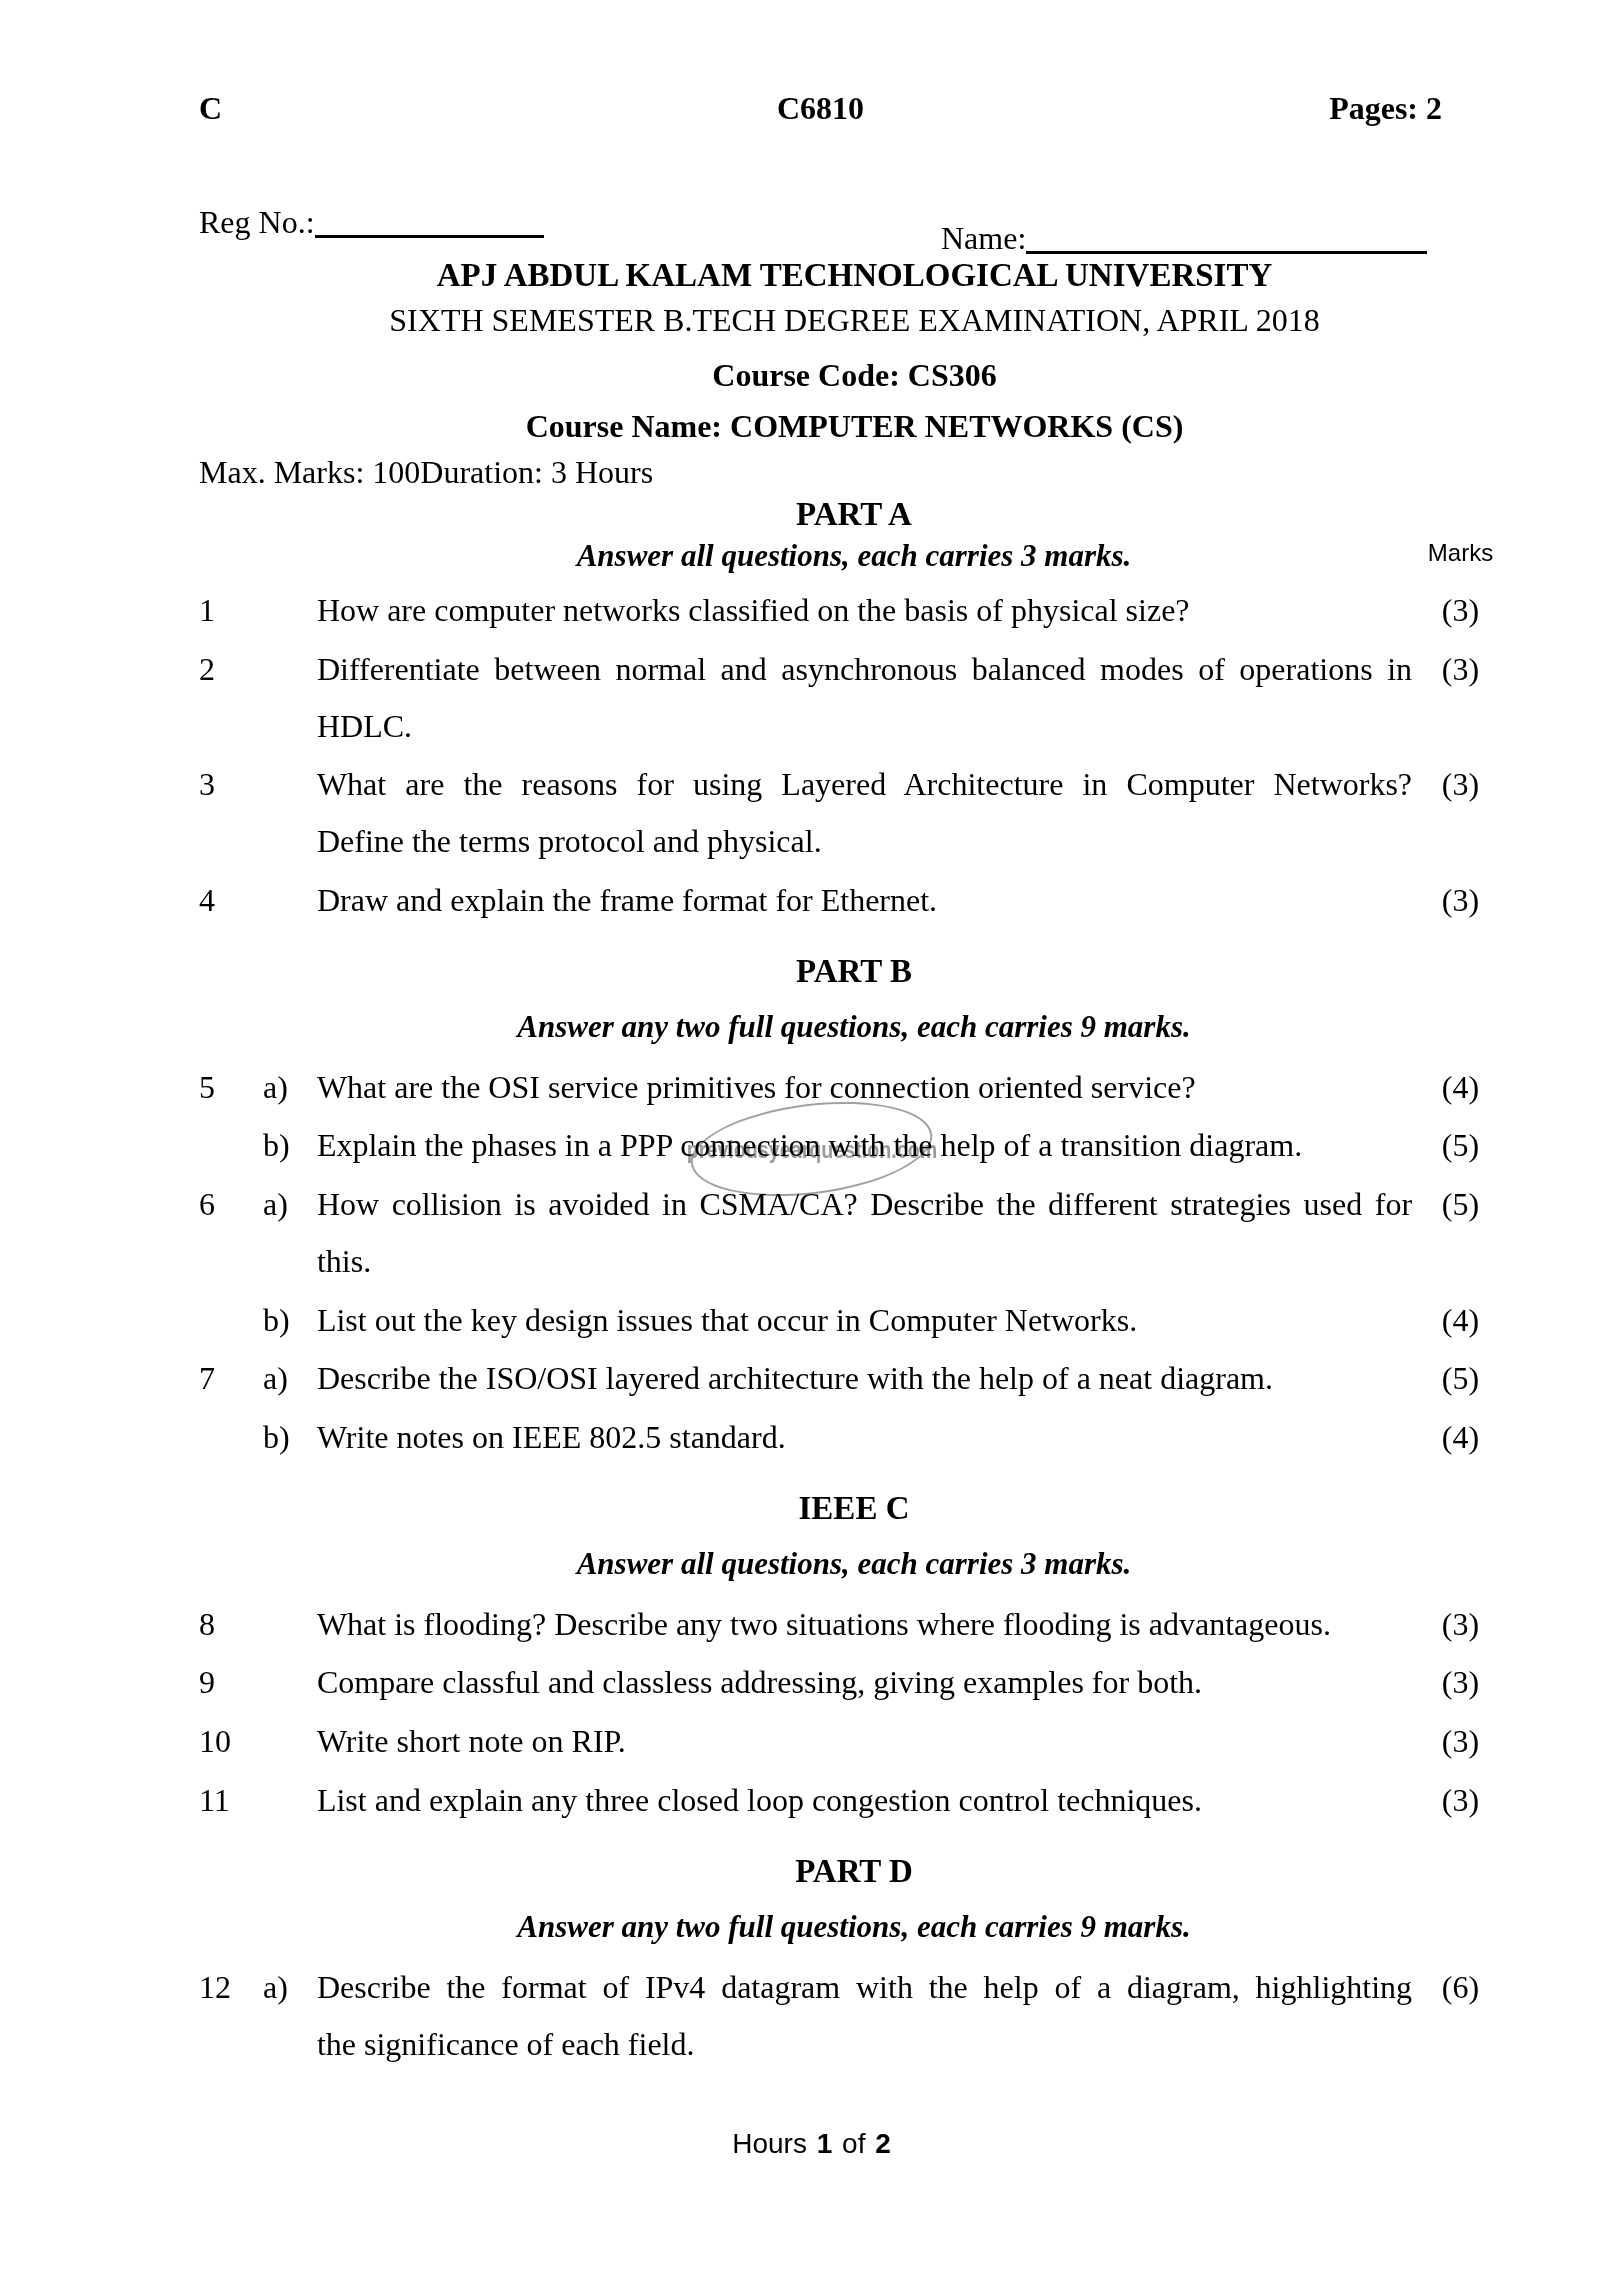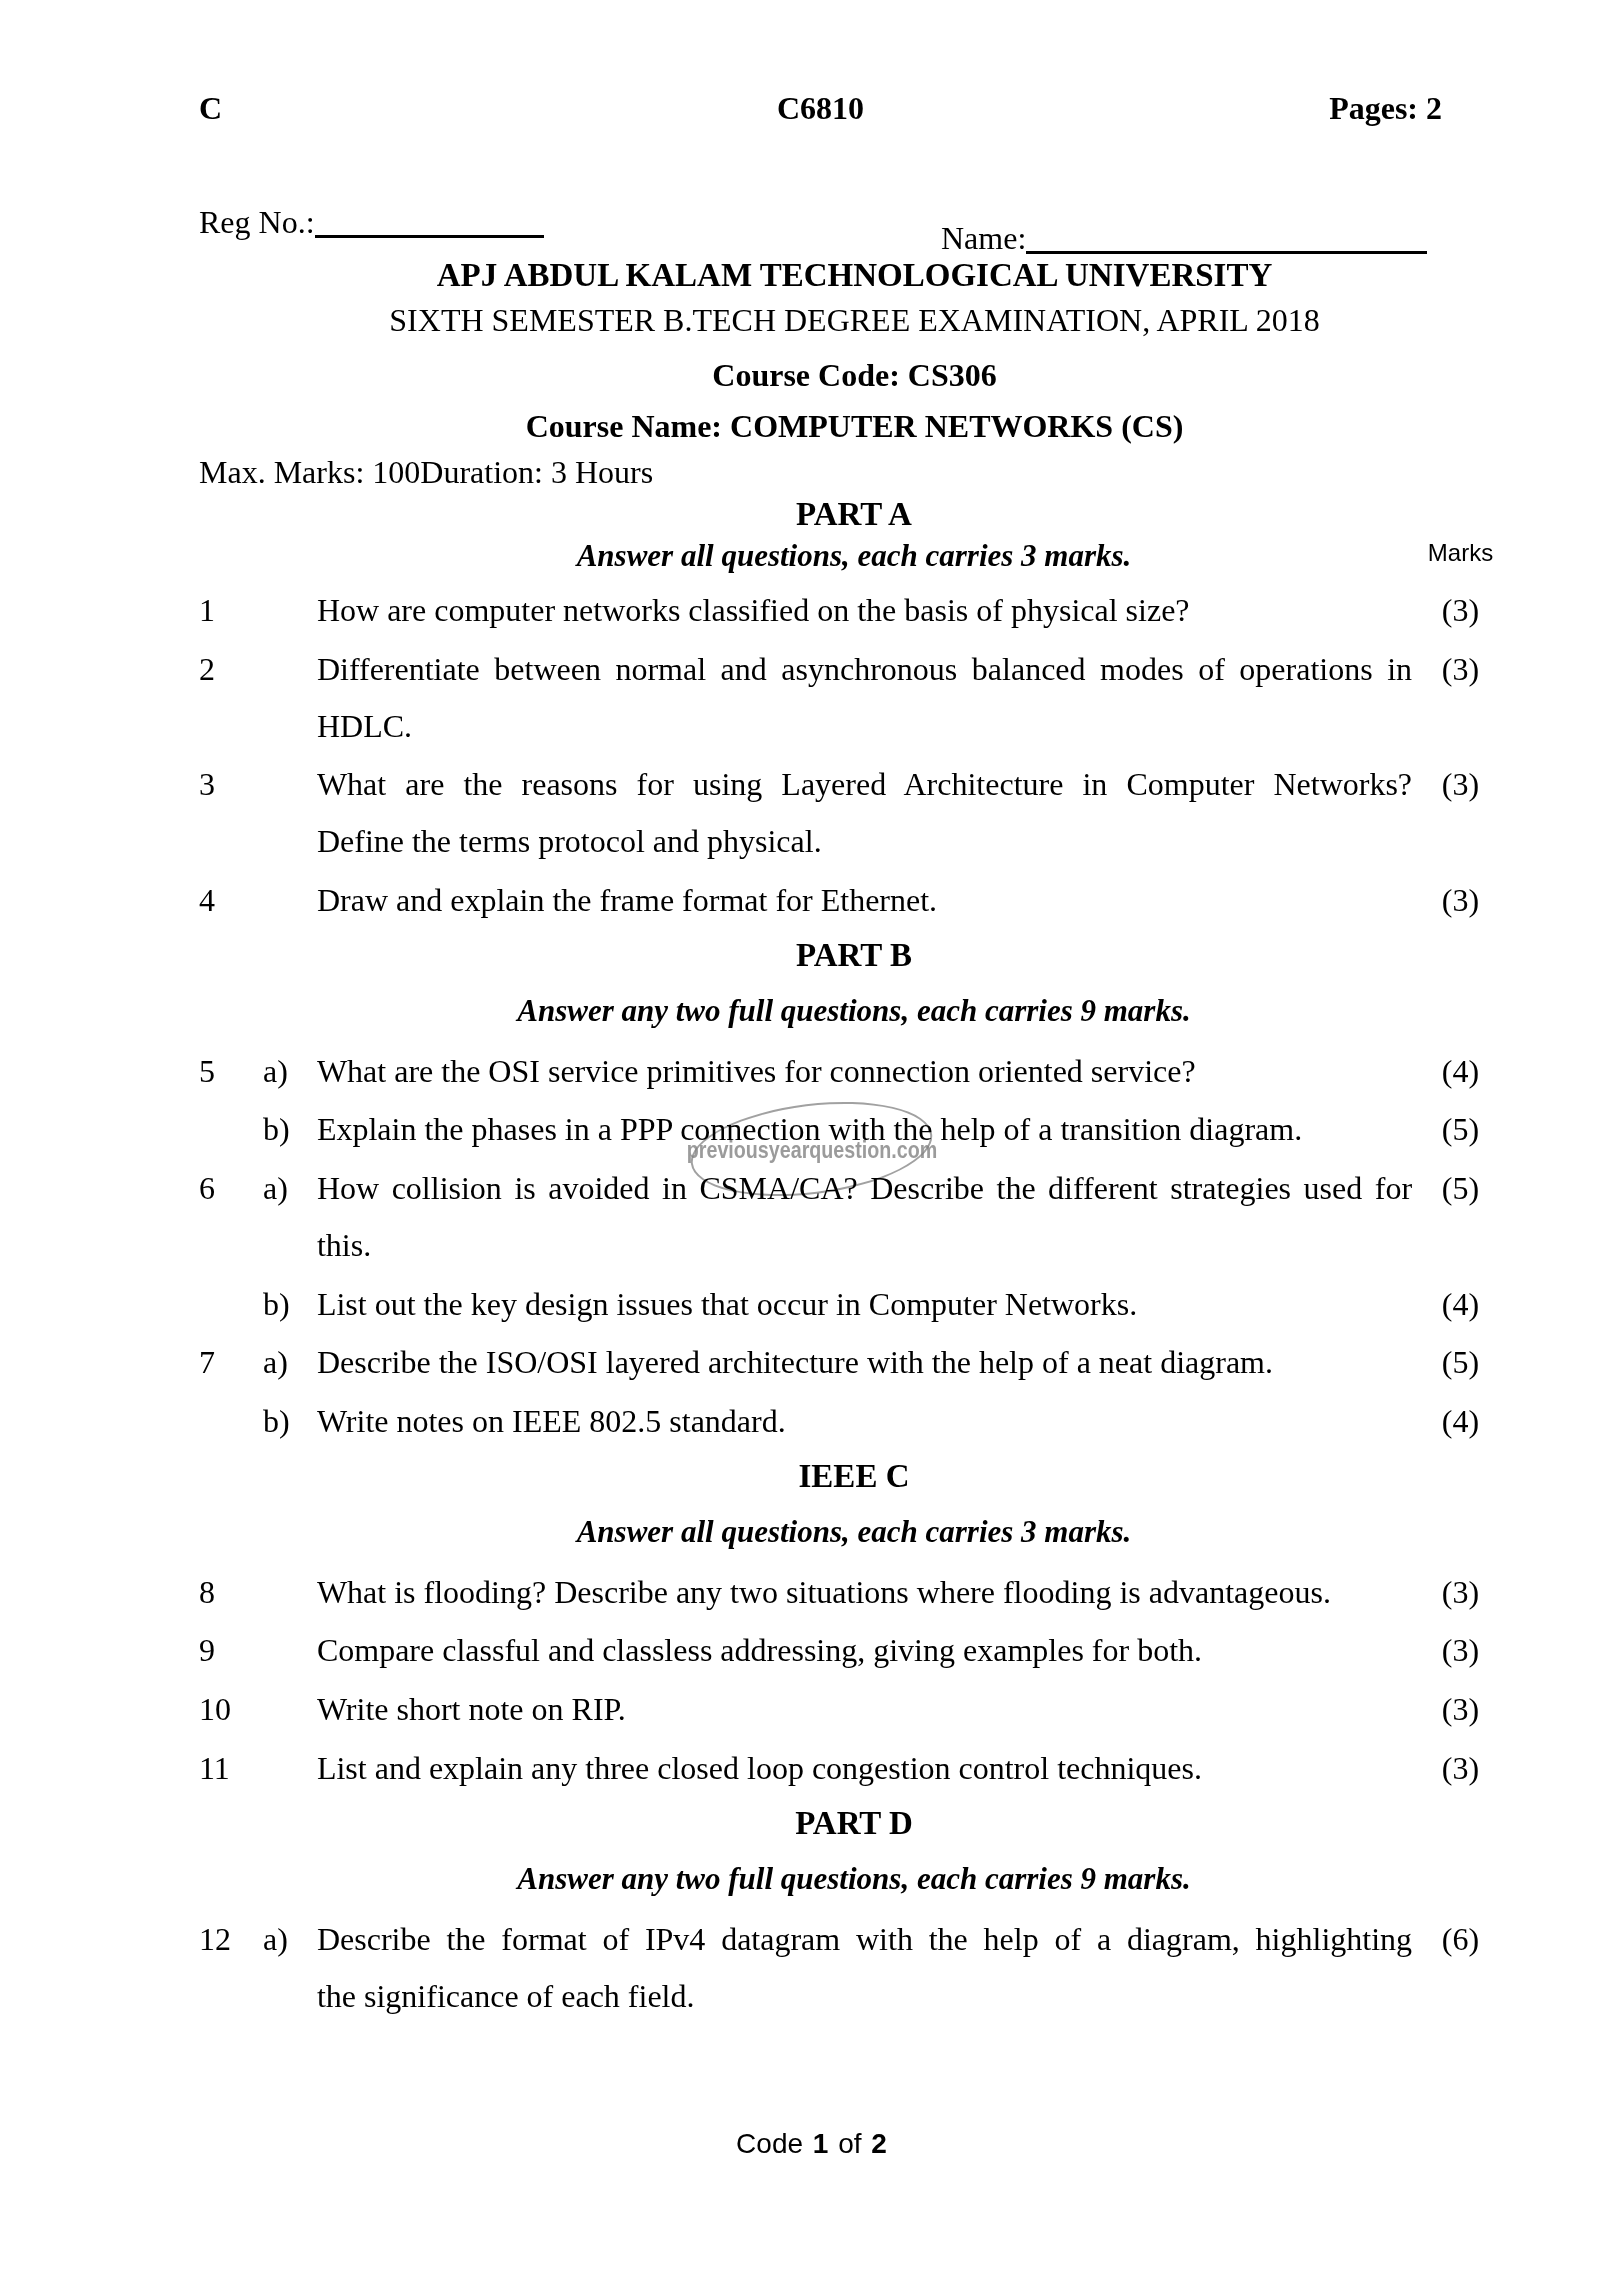--- a/index.html
+++ b/index.html
@@ -47,21 +47,21 @@
   .title-university{margin-top:9.7px;line-height:44px;font-weight:bold;font-size:33px;}
   .title-exam{margin-top:1.6px;line-height:44px;font-size:32px;}
   .course-code{margin-top:11.4px;line-height:42px;font-weight:bold;}
   .course-name{margin-top:9.7px;line-height:42px;font-weight:bold;}
   .md-row{
     margin:3.2px 133px 0 199px;
     line-height:42px;
     display:flex;justify-content:flex-start;
   }
   
-  .section{margin-top:5px;}
+  .section{margin-top:21px;}
   .section.first{margin-top:0;}
   .part-title{
     margin:0 114px 0 199px;text-align:center;
     line-height:42px;font-weight:bold;font-size:33px;
   }
   .instr-row{
     position:relative;
     margin:14.6px 114px 0 199px;
     line-height:41px;
   }
@@ -301,18 +301,18 @@
             <div class="qtext">
               <div class="line fill">Describe the format of IPv4 datagram with the help of a diagram, highlighting</div>
               <div class="line">the significance of each field.</div>
             </div>
             <div class="qmarks">(6)</div>
           </div>
         </div>
       </div>
 
     <div class="footer">
-      <span>Code</span><span class="bold">1</span><span>of</span><span class="bold">2</span>
+      <span>Hours</span><span class="bold">1</span><span>of</span><span class="bold">2</span>
     </div>
 
   </div>
 </div>
 
 
 </body></html>

